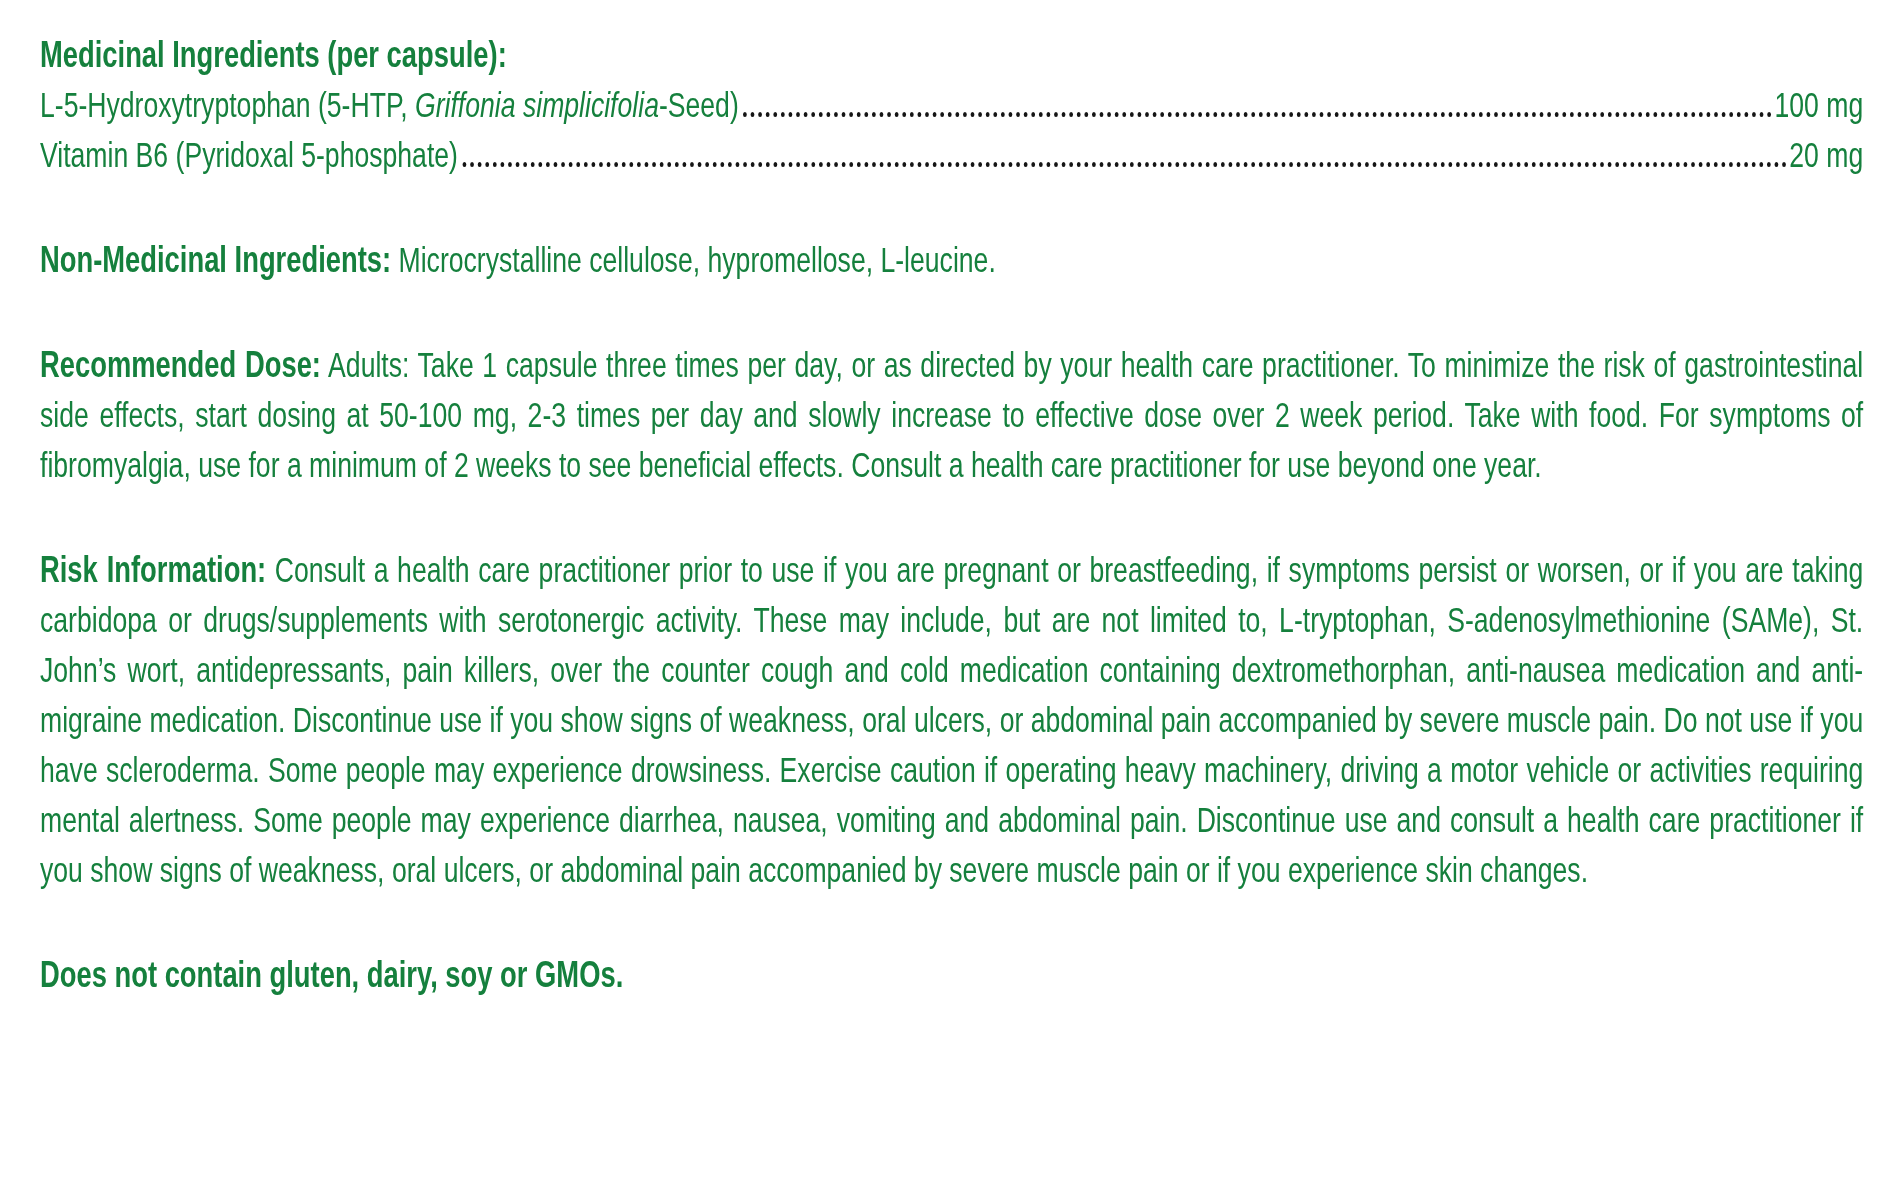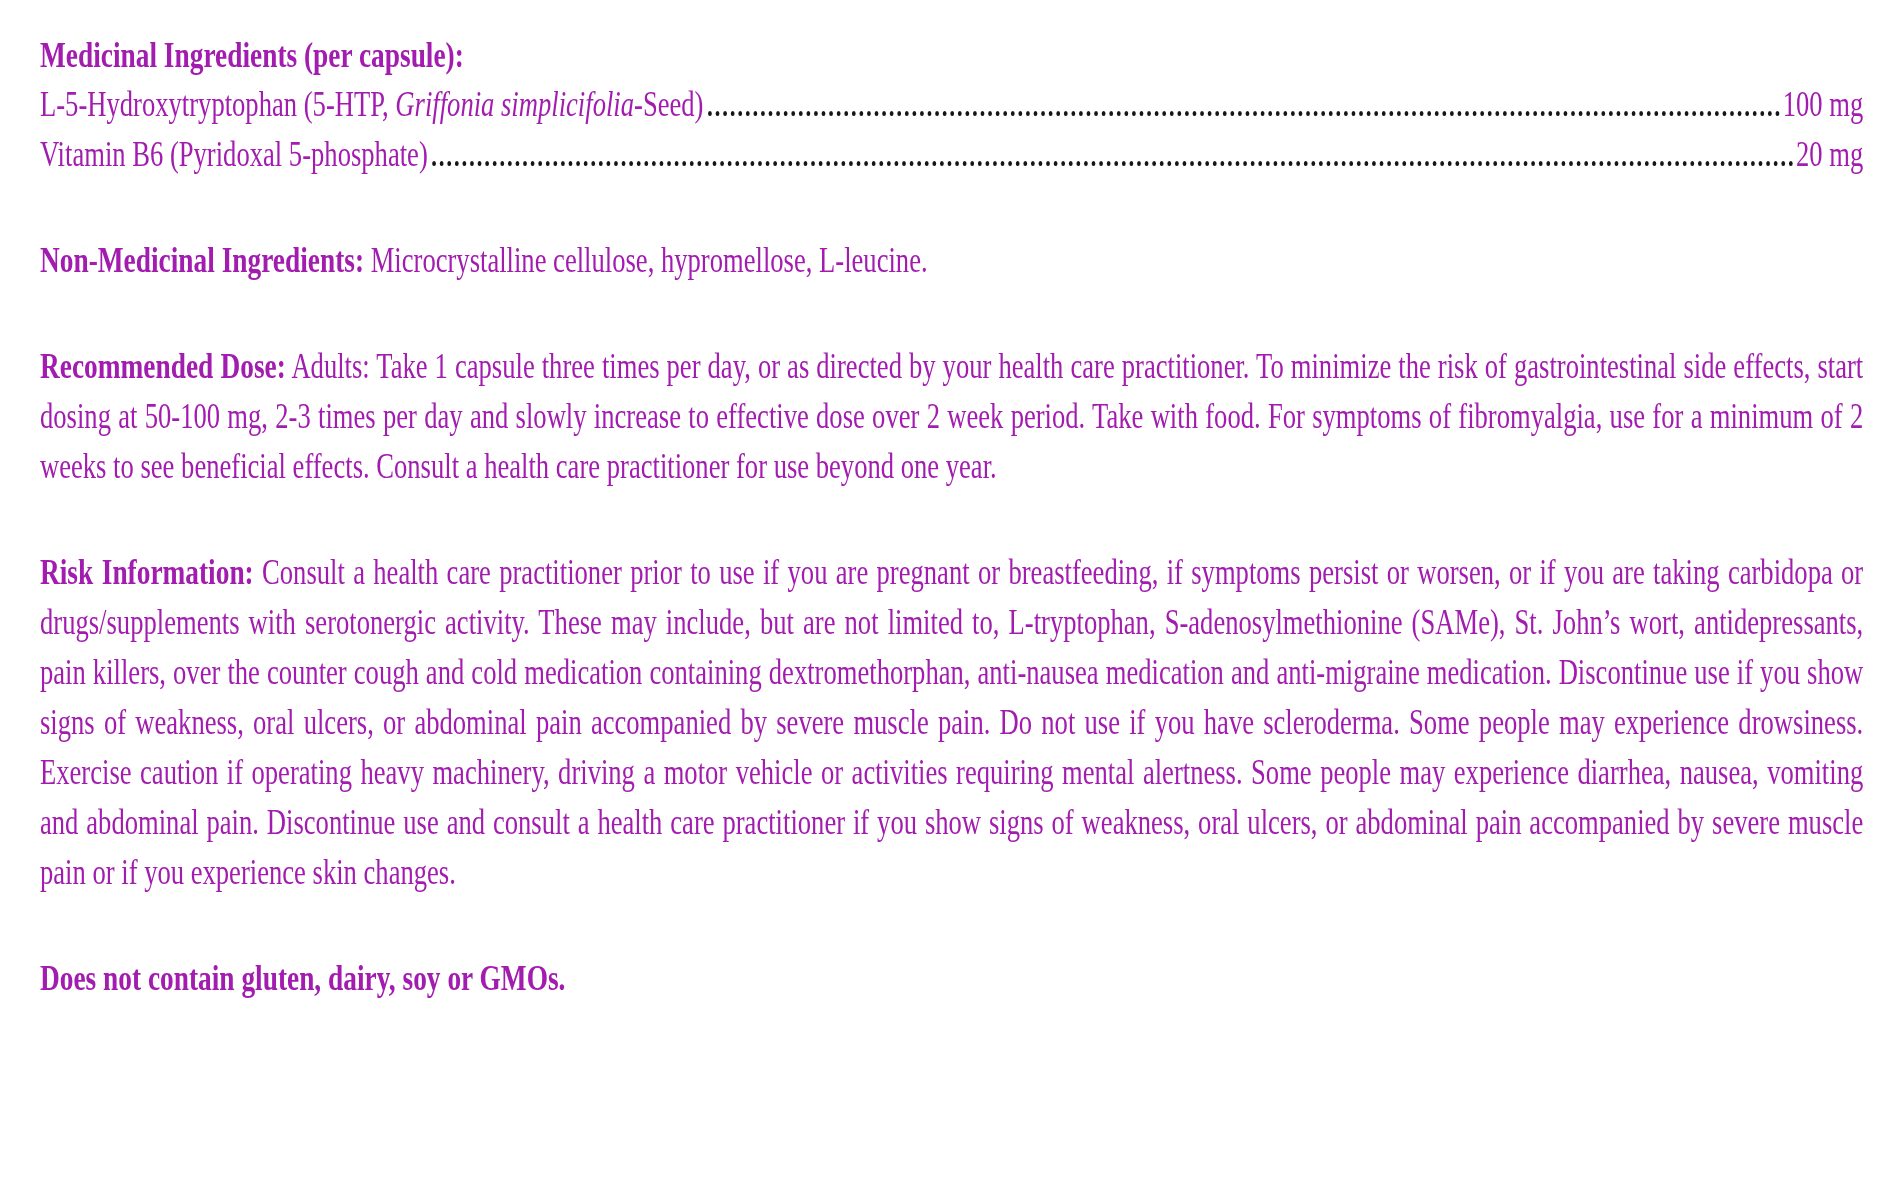--- a/index.html
+++ b/index.html
@@ -6,22 +6,22 @@
     margin: 0;
     padding: 0;
     background: #ffffff;
   }
   .page {
     position: relative;
     width: 1903px;
     height: 1200px;
     background: #ffffff;
     overflow: hidden;
-    font-family: Liberation Serif, serif;
-    color: #a21caf;
+    font-family: Liberation Sans, sans-serif;
+    color: #15803d;
   }
   
   .content {
     position: absolute;
     top: 30px;
     left: 40px;
     width: 2399px;
     transform: scaleX(0.76);
     transform-origin: top left;
     font-size: 35px;

